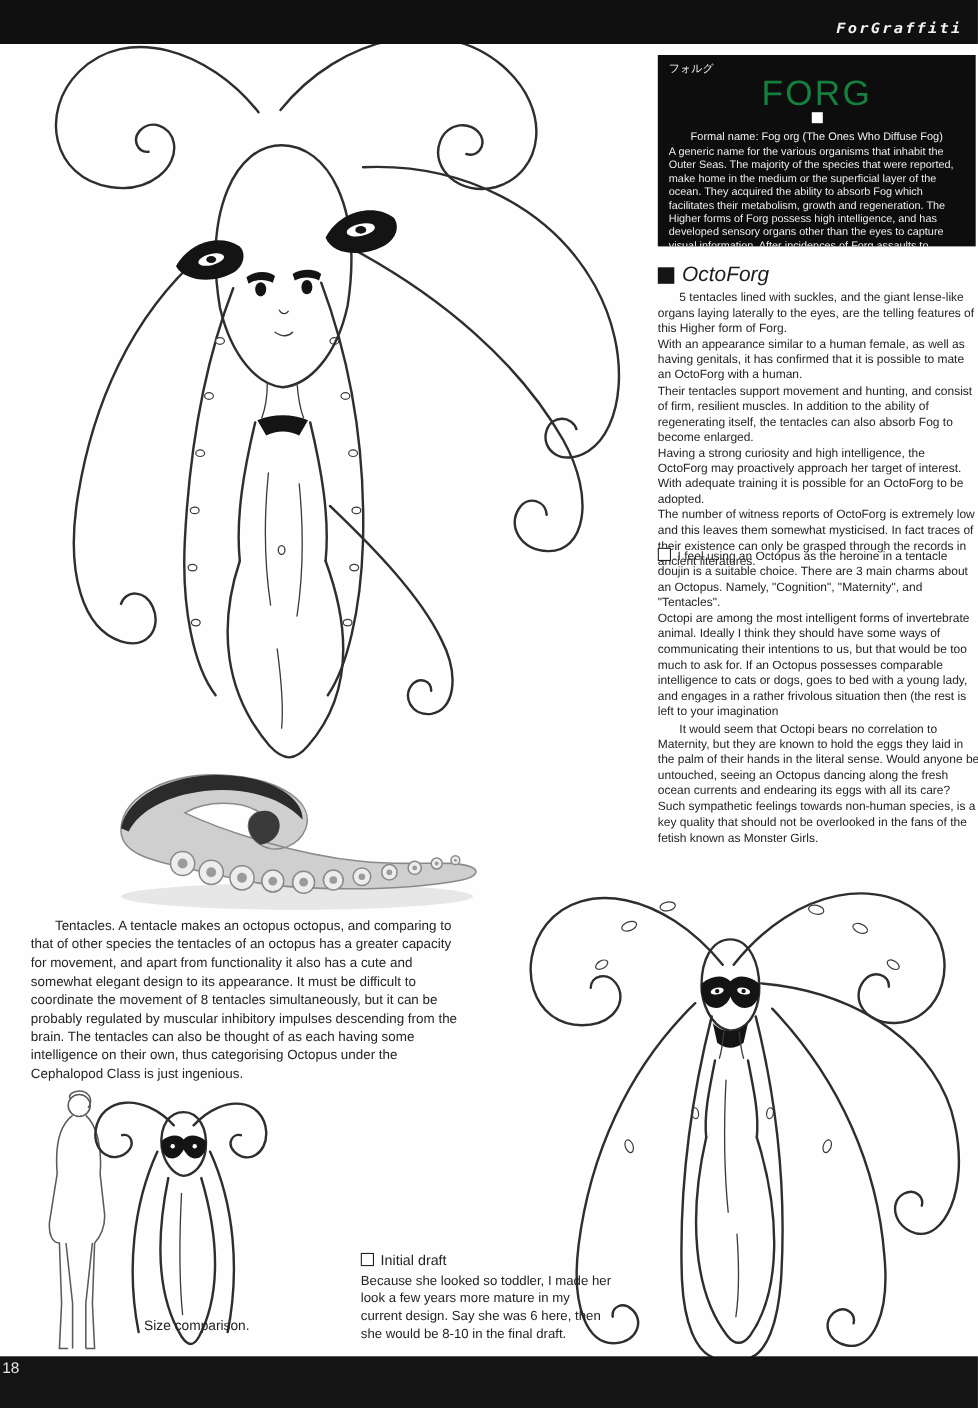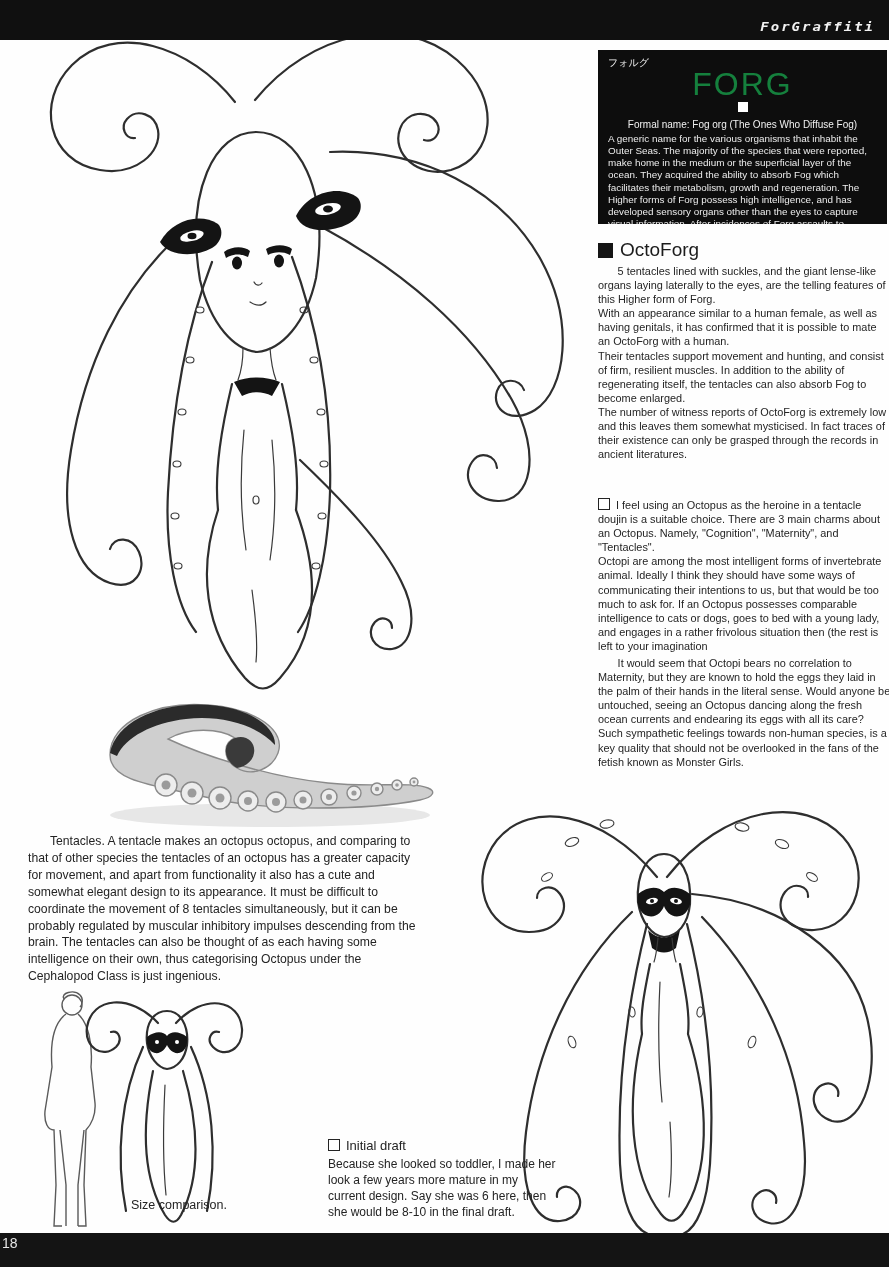--- a/index.html
+++ b/index.html
@@ -2,33 +2,33 @@
 <html><head>
 <meta charset="utf-8">
 <style>
   html,body{margin:0;padding:0;background:#ffffff;}
   .page{position:relative;width:889px;height:1280px;background:#fefefe;overflow:hidden;
         font-family:"Liberation Sans",sans-serif;color:#262626;}
   
   .topbar{position:absolute;left:0;top:0;width:889px;height:40px;background:#101010;z-index:5;font-style:italic;}
   .logo{position:absolute;right:14px;top:18px;color:#f2f2f2;font-family:"DejaVu Sans Mono",monospace;
         font-weight:700;font-size:14px;letter-spacing:2px;transform:scaleY(.92);}
-  .bottombar{position:absolute;left:0;top:1233px;width:889px;height:34px;background:#141414;z-index:5;}
+  .bottombar{position:absolute;left:0;top:1233px;width:889px;height:48px;background:#141414;z-index:5;}
   .pagenum{position:absolute;left:2px;top:2px;color:#e6e6e6;font-size:14px;}
   
   .infobox{position:absolute;left:598px;top:50px;width:289px;height:174px;background:#0d0d0d;
            color:#f1f1f1;padding:7px 10px;box-sizing:border-box;overflow:hidden;z-index:4;}
   .name-jp{font-size:10px;line-height:11px;margin:0;}
   .name-en{font-size:32px;line-height:33px;margin:0;letter-spacing:2px;font-weight:400;color:#15803d;text-align:center;}
   .formal{display:flex;align-items:center;gap:6px;font-size:10px;line-height:13px;margin:1px 0 2px 0;flex-direction:column;}
   .sq-white{width:10px;height:10px;background:#ffffff;flex:0 0 auto;}
   .infobox-desc{font-size:9.9px;line-height:12.15px;margin:0;color:#ededed;}
   
   .octoforg{position:absolute;left:598px;top:240px;width:291px;z-index:4;}
-  .sec-head{display:flex;align-items:center;gap:7px;margin:0 0 4px 0;}
+  .sec-head{display:flex;align-items:center;gap:7px;margin:0 0 4px 0;font-style:italic;}
   .sq-black{width:15px;height:15px;background:#151515;flex:0 0 auto;}
   .sec-title{font-size:19px;line-height:20px;color:#1c1c1c;}
   .colp{font-size:10.9px;line-height:14.1px;margin:0;color:#242424;}
   .indent{text-indent:1.8em;}
   .commentary1{position:absolute;left:598px;top:498px;width:292px;z-index:4;}
   .commentary2{position:absolute;left:598px;top:656px;width:293px;z-index:4;}
   .cb{display:inline-block;width:10px;height:10px;border:1.6px solid #242424;background:#fff;
       vertical-align:-1px;margin-right:6px;}
   
   .tentnote{position:absolute;left:28px;top:833px;width:392px;font-size:12.2px;line-height:16.9px;
@@ -221,20 +221,21 @@
   </section>
 
   <section class="octoforg">
     <div class="sec-head">
       <span class="sq-black"></span>
       <span class="sec-title">OctoForg</span>
     </div>
     <p class="colp indent">5 tentacles lined with suckles, and the giant lense-like organs laying laterally to the eyes, are the telling features of this Higher form of Forg.</p>
     <p class="colp">With an appearance similar to a human female, as well as having genitals, it has confirmed that it is possible to mate an OctoForg with a human.</p>
     <p class="colp">Their tentacles support movement and hunting, and consist of firm, resilient muscles. In addition to the ability of regenerating itself, the tentacles can also absorb Fog to become enlarged.</p>
+    <p class="colp">Having a strong curiosity and high intelligence, the OctoForg may proactively approach her target of interest. With adequate training it is possible for an OctoForg to be adopted.</p>
     <p class="colp">The number of witness reports of OctoForg is extremely low and this leaves them somewhat mysticised. In fact traces of their existence can only be grasped through the records in ancient literatures.</p>
   </section>
 
   <section class="commentary1">
     <p class="colp"><span class="cb"></span><span>I feel using an Octopus as the heroine in a tentacle doujin is a suitable choice. There are 3 main charms about an Octopus. Namely, "Cognition", "Maternity", and "Tentacles".</span></p>
     <p class="colp">Octopi are among the most intelligent forms of invertebrate animal. Ideally I think they should have some ways of communicating their intentions to us, but that would be too much to ask for. If an Octopus possesses comparable intelligence to cats or dogs, goes to bed with a young lady, and engages in a rather frivolous situation then (the rest is left to your imagination</p>
   </section>
 
   <section class="commentary2">
     <p class="colp indent">It would seem that Octopi bears no correlation to Maternity, but they are known to hold the eggs they laid in the palm of their hands in the literal sense. Would anyone be untouched, seeing an Octopus dancing along the fresh ocean currents and endearing its eggs with all its care? Such sympathetic feelings towards non-human species, is a key quality that should not be overlooked in the fans of the fetish known as Monster Girls.</p>

